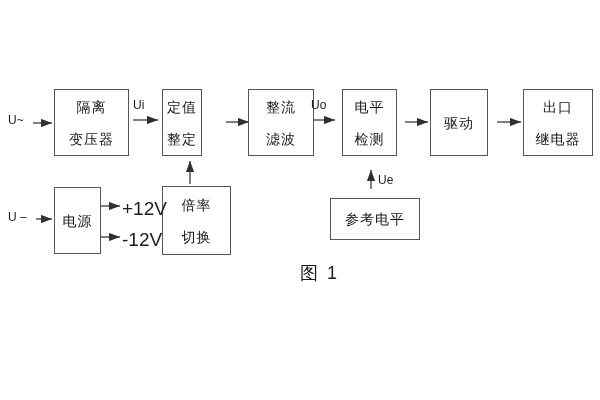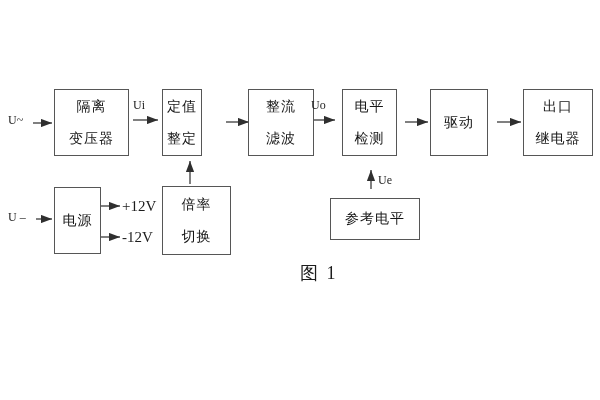--- a/index.html
+++ b/index.html
@@ -1,30 +1,30 @@
 <!DOCTYPE html>
 <html><head>
 <meta charset="utf-8">
 <style>
   html,body{margin:0;padding:0;background:#fff;}
   .canvas{
     position:relative;width:600px;height:400px;background:#ffffff;
-    font-family:Liberation Serif, serif;
+    font-family:Liberation Sans, sans-serif;
     color:#1c1c1c;overflow:hidden;
   }
   .overlay{position:absolute;left:0;top:0;width:600px;height:400px;pointer-events:none;}
   .box{
     position:absolute;box-sizing:border-box;background:#fff;
     border:1.5px solid #565656;
     display:flex;flex-direction:column;align-items:center;justify-content:center;
     gap:18px;font-size:14px;letter-spacing:1px;line-height:1;color:#161616;
   }
   .box.single{gap:0;}
   .sig{position:absolute;font-size:12px;color:#1c1c1c;line-height:1;white-space:nowrap;}
-  .rail{font-size:15px;}
+  .rail{font-size:19px;}
   .caption{position:absolute;font-size:18px;letter-spacing:2px;color:#1c1c1c;line-height:1;}
 </style>
 </head>
 <body>
 
 <div class="canvas">
 
   <svg class="overlay" viewBox="0 0 600 400" xmlns="http://www.w3.org/2000/svg">
     <defs>
       <marker id="ah" viewBox="0 0 8 6" refX="8" refY="3" markerWidth="8" markerHeight="6" orient="auto">

